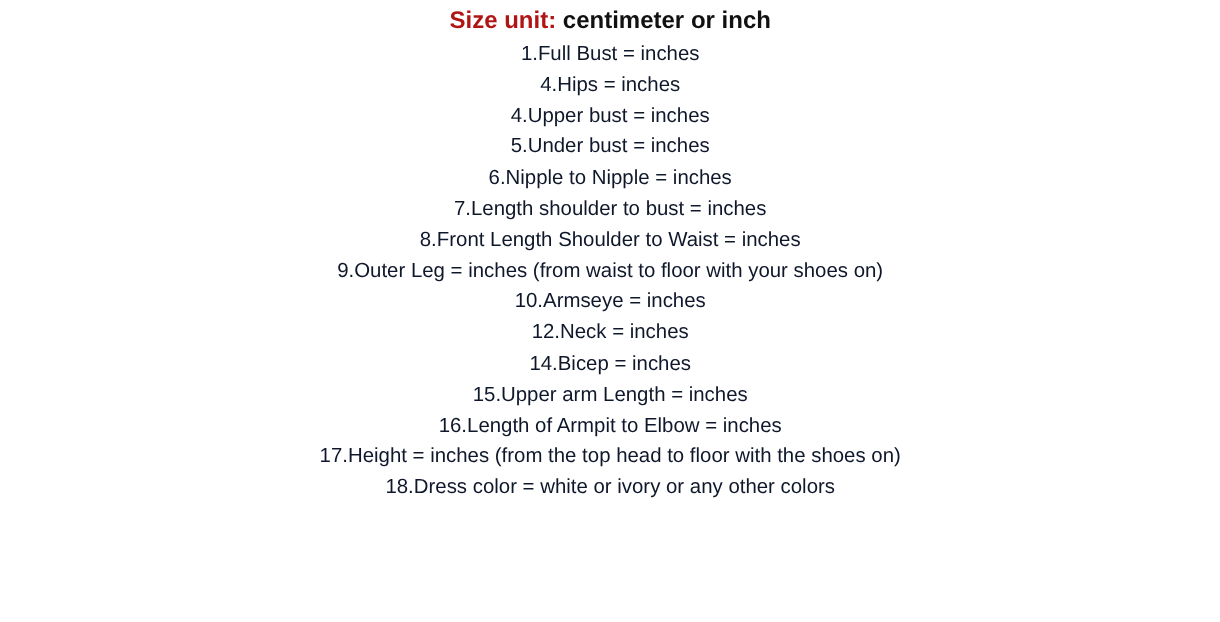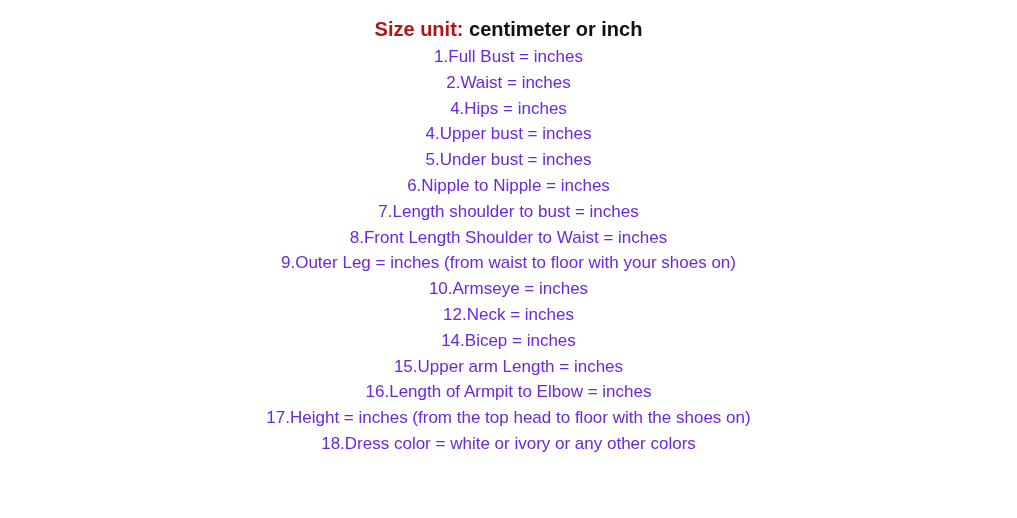--- a/index.html
+++ b/index.html
@@ -11,21 +11,21 @@
     width: 1017px;
     height: 518px;
     font-family: "Liberation Sans", sans-serif;
     color: #1a1a1a;
     overflow: hidden;
   }
   .sheet {
     width: 1017px;
     height: 518px;
     box-sizing: border-box;
-    padding-top: 16px;
+    padding-top: 4px;
     display: flex;
     flex-direction: column;
     align-items: center;
   }
   .title-line {
     font-size: 20px;
     font-weight: bold;
     line-height: 26px;
     margin-bottom: 2px;
     text-align: center;
@@ -35,34 +35,33 @@
     color: #b01515;
   }
   .title-rest {
     color: #111111;
   }
   .measure-line {
     font-size: 17px;
     line-height: 25.8px;
     text-align: center;
     white-space: nowrap;
-    color: #6d28d9;
+    color: #0f172a;
   }
 </style>
 </head>
 <body>
 
 <div class="sheet">
 
   <div class="title-line">
     <span class="title-accent">Size unit:</span><span class="title-rest"> centimeter or inch</span>
   </div>
 
   <div class="measure-line">1.Full Bust =    inches</div>
-  <div class="measure-line">2.Waist =    inches</div>
   <div class="measure-line">4.Hips =   inches</div>
   <div class="measure-line">4.Upper bust =    inches</div>
   <div class="measure-line">5.Under bust =    inches</div>
   <div class="measure-line">6.Nipple to Nipple =    inches</div>
   <div class="measure-line">7.Length shoulder to bust =     inches</div>
   <div class="measure-line">8.Front Length Shoulder to Waist =     inches</div>
   <div class="measure-line">9.Outer Leg =    inches (from waist to floor with your shoes on)</div>
   <div class="measure-line">10.Armseye =    inches</div>
   <div class="measure-line">12.Neck =    inches</div>
   <div class="measure-line">14.Bicep =   inches</div>

